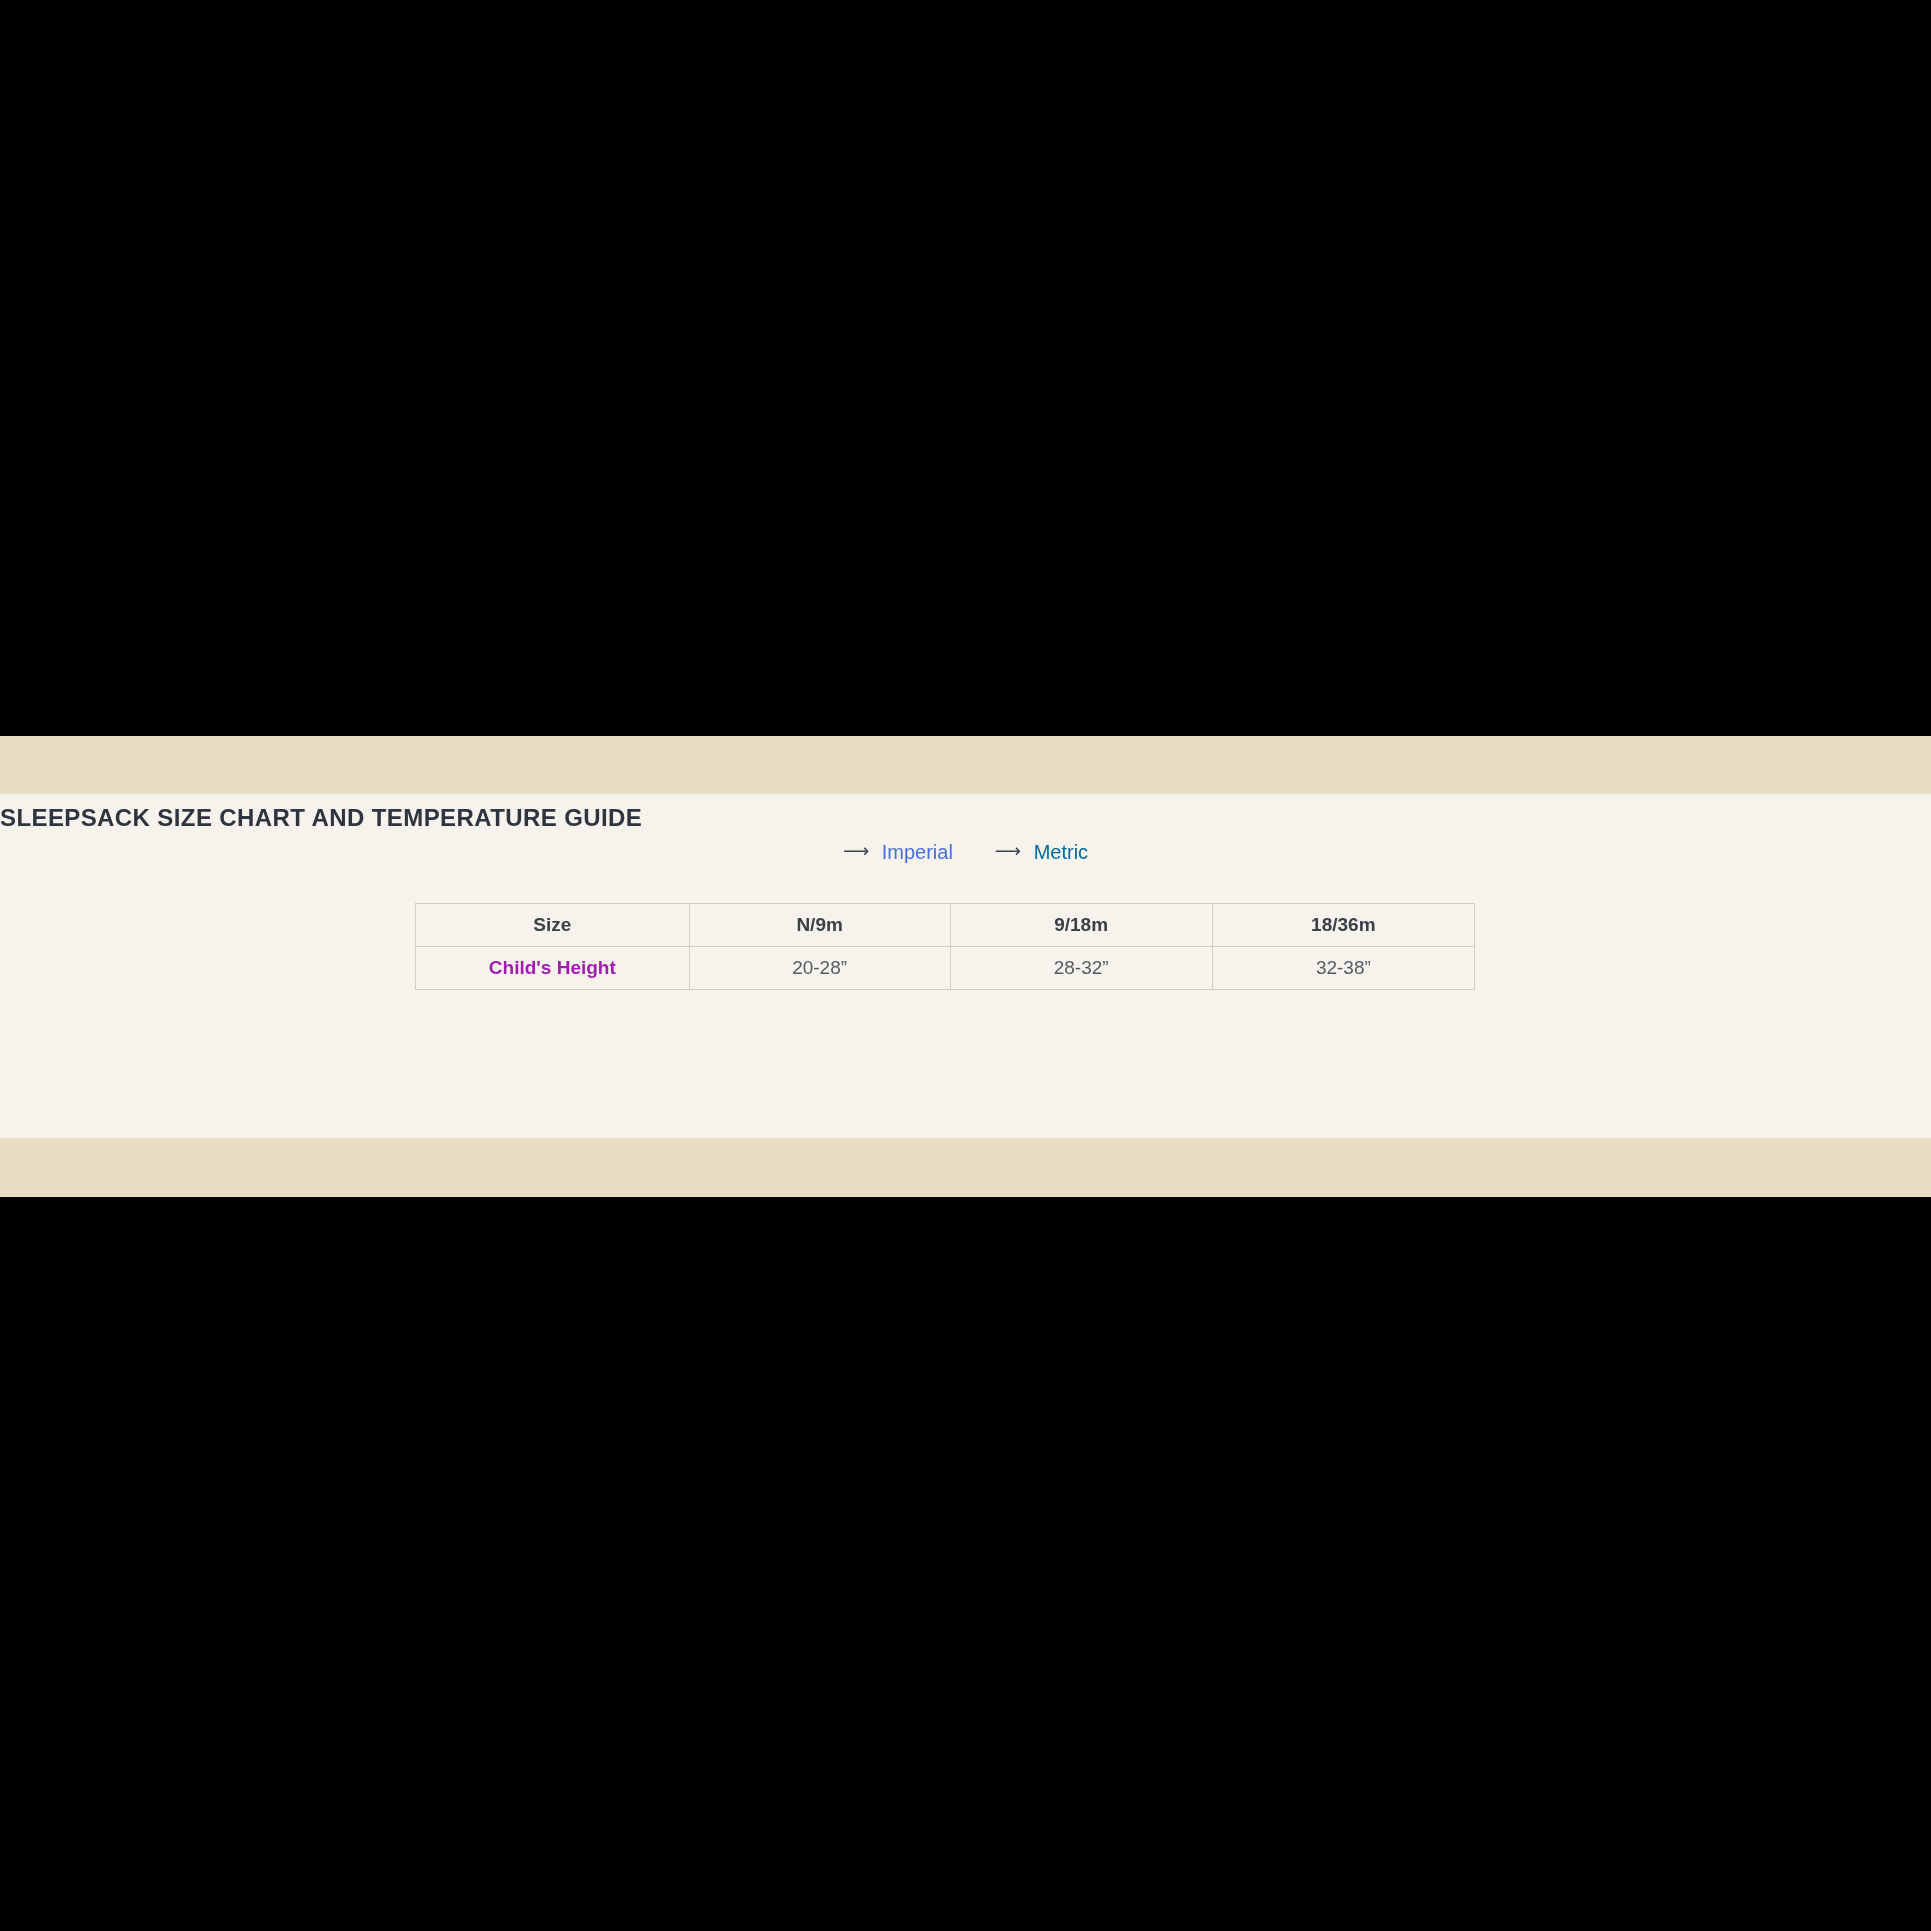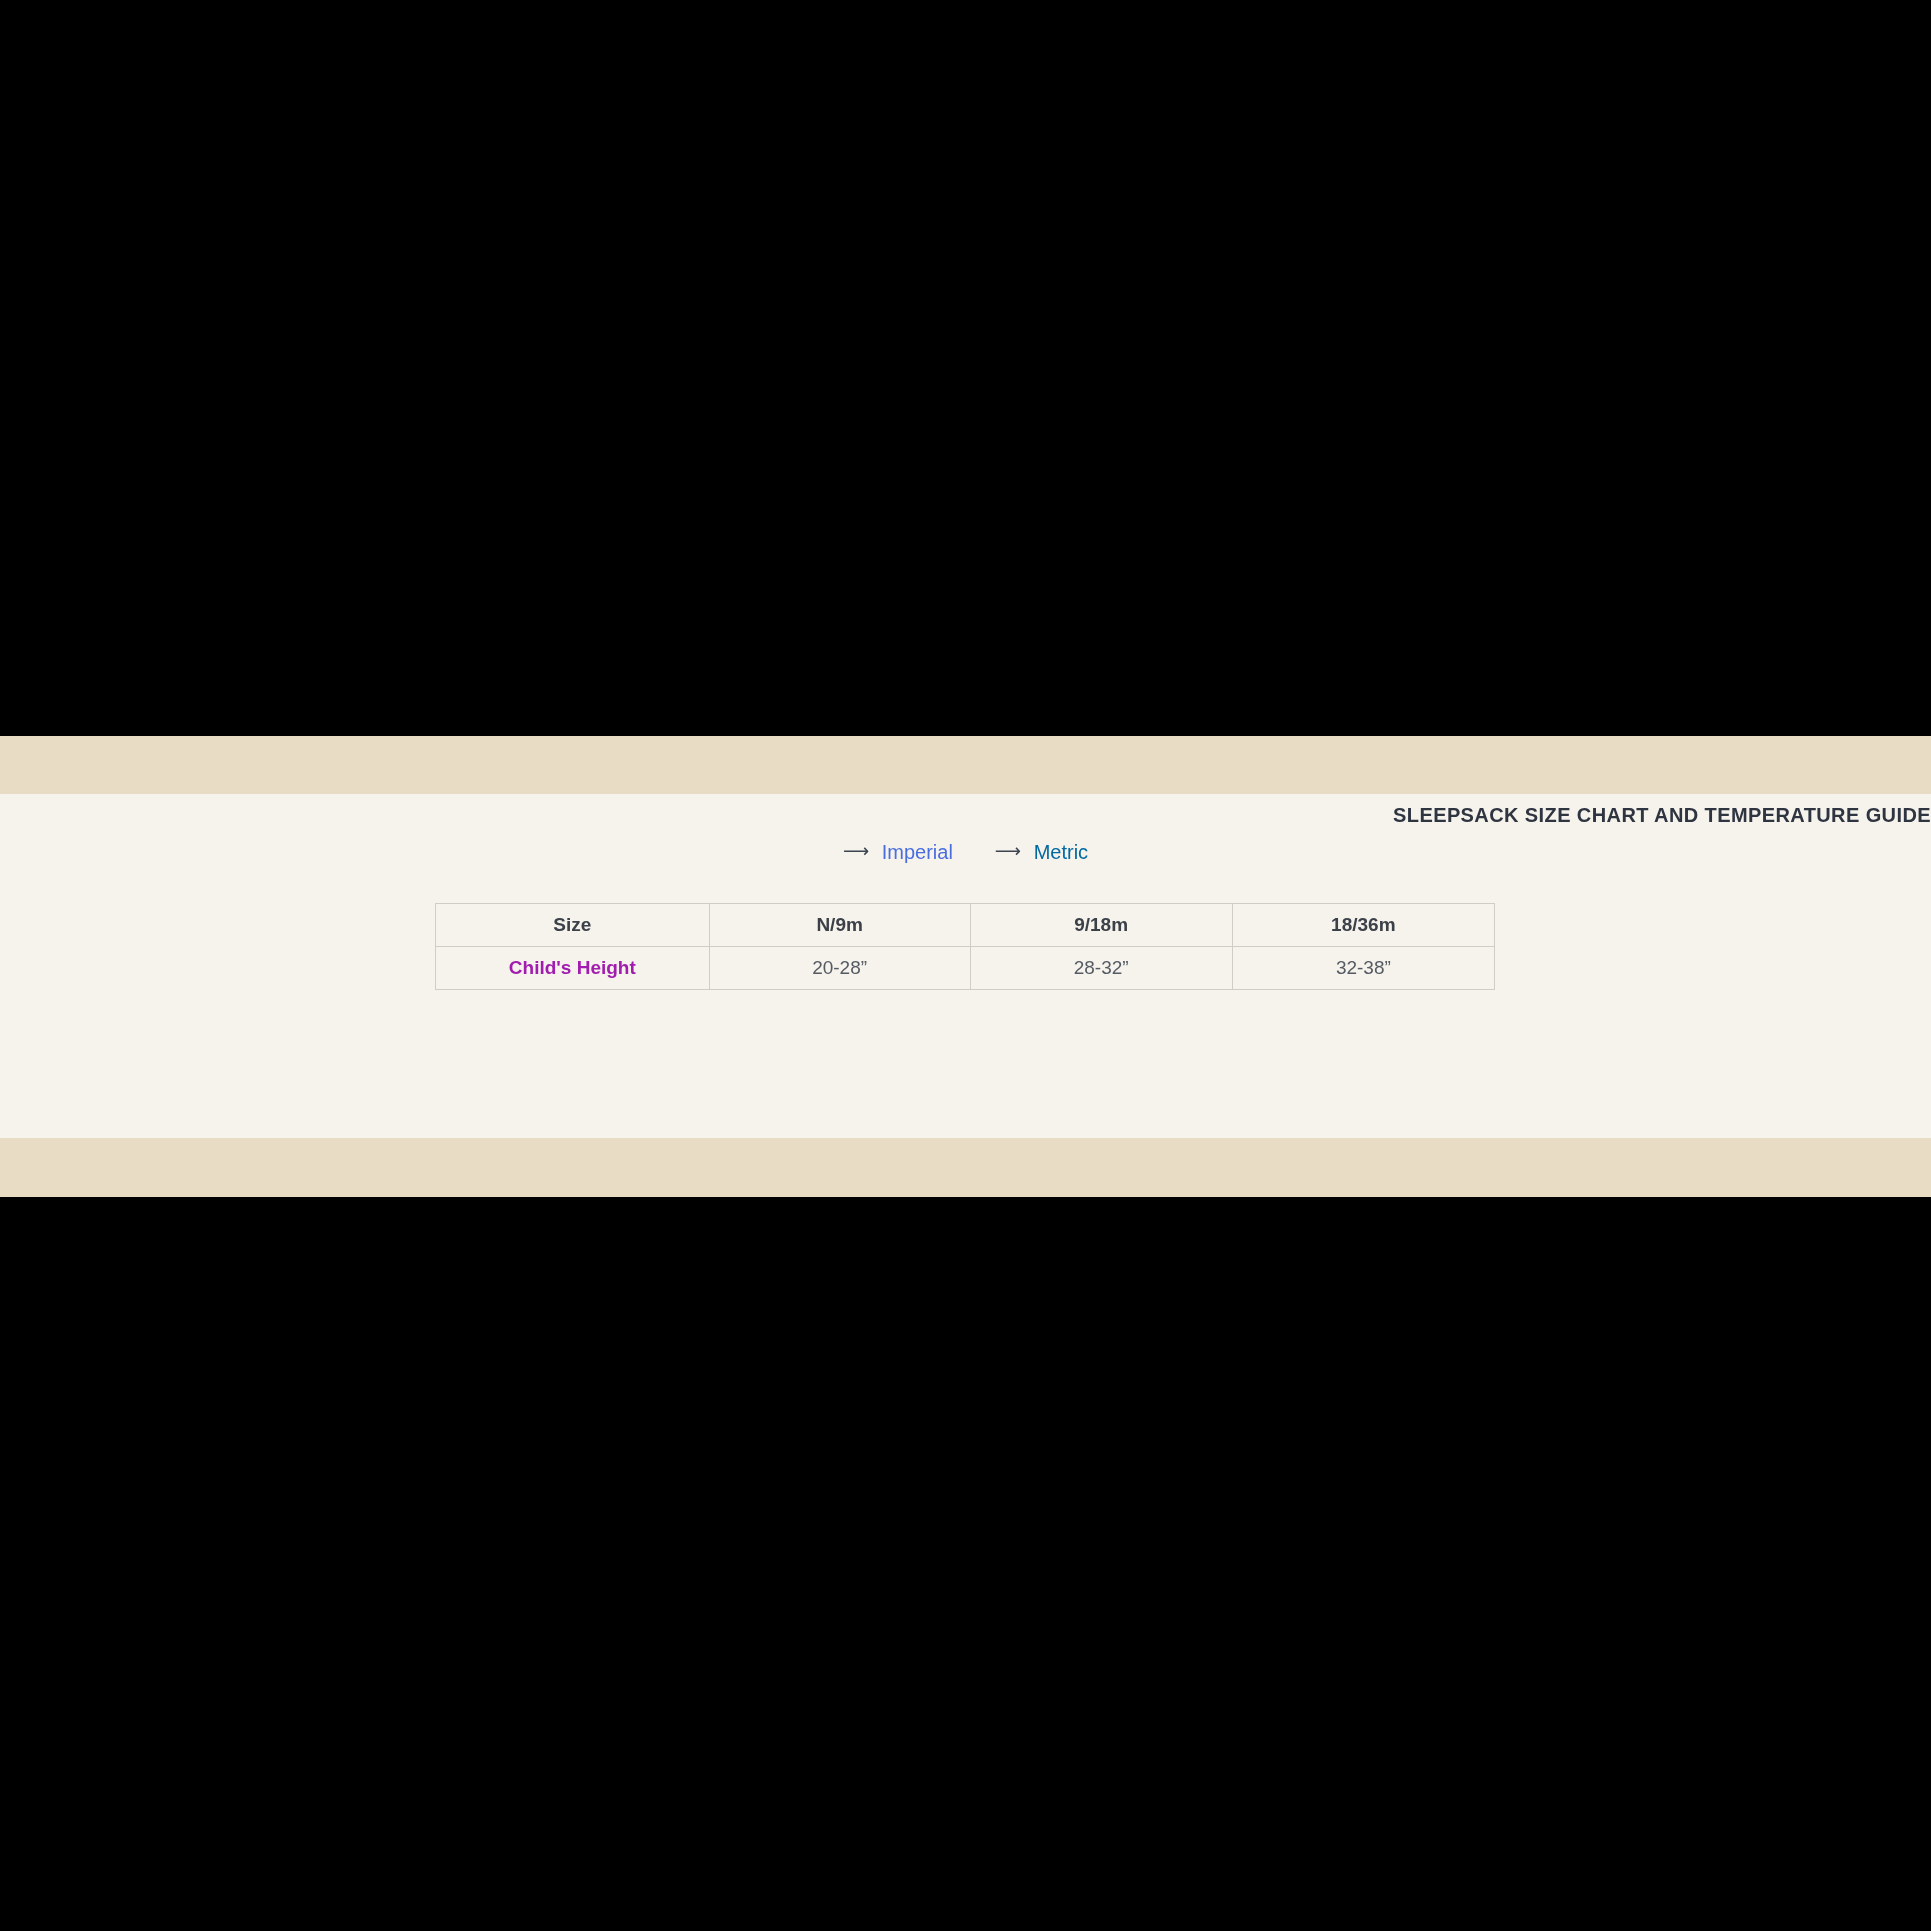--- a/index.html
+++ b/index.html
@@ -50,22 +50,22 @@
     top: 58px;
     width: 1931px;
     height: 344px;
     background: #f5f3ec;
   }
   .chart-title {
     position: absolute;
     left: 0;
     top: 9.7px;
     width: 1931px;
-    text-align: right;
-    font-size: 20px;
+    text-align: left;
+    font-size: 24px;
     font-weight: bold;
     letter-spacing: 0.4px;
     color: #2e3440;
   }
   .unit-toggle {
     position: absolute;
     left: 0;
     top: 47px;
     width: 1931px;
     display: flex;
@@ -91,21 +91,21 @@
   .unit-opt.active .unit-label {
     color: #4a6ee0;
     text-underline-offset: 2.9px;
   }
   .unit-label {
     color: #0369a1;
   }
   
   .size-table {
     position: absolute;
-    left: 435px;
+    left: 415px;
     top: 109px;
     width: 1060px;
     border-collapse: collapse;
     background: transparent;
   }
   .size-table th,
   .size-table td {
     border: 1px solid #cfcdc5;
     height: 42px;
     text-align: center;

